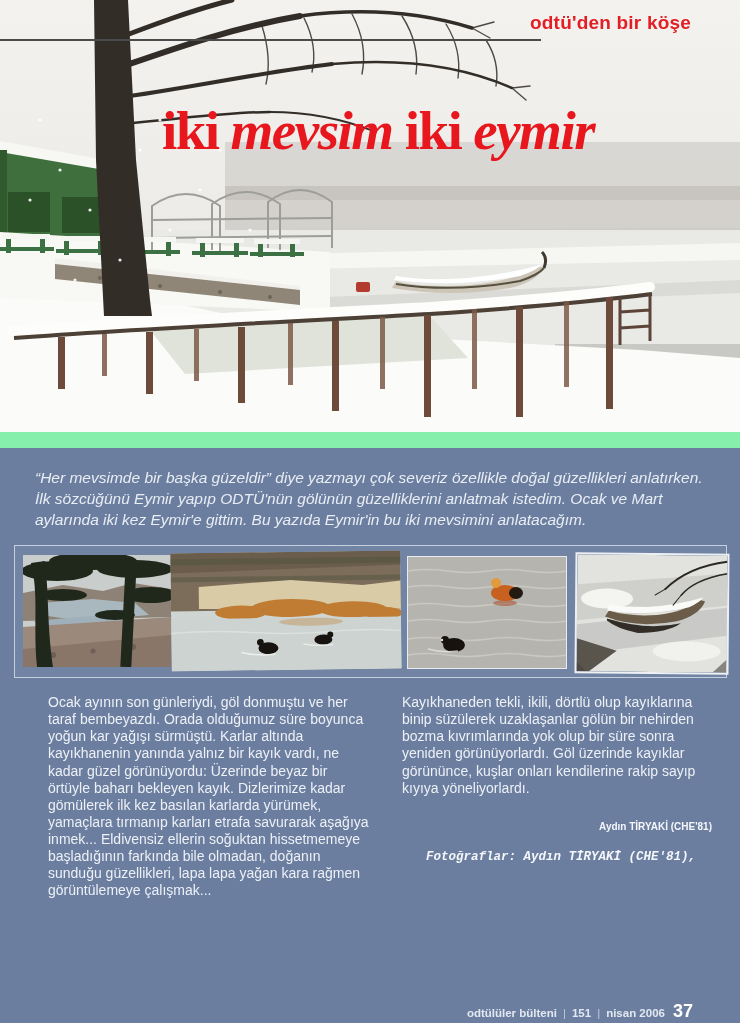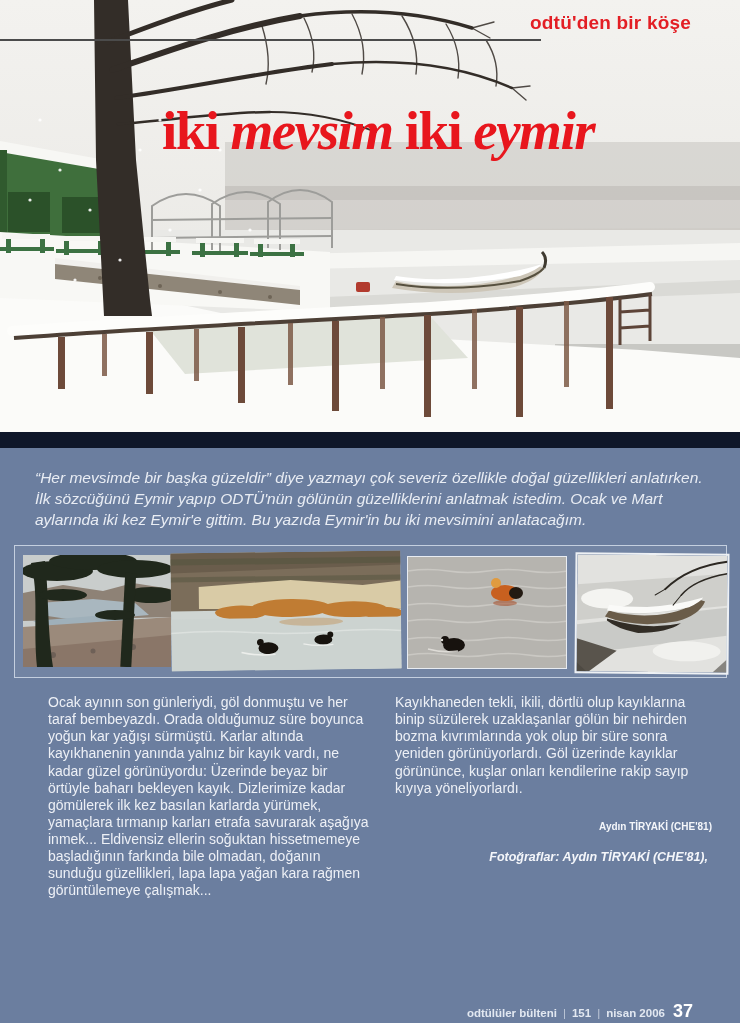--- a/index.html
+++ b/index.html
@@ -1,16 +1,16 @@
 <!DOCTYPE html>
 <html lang="tr"><head>
 <meta charset="utf-8">
 <style>
   html,body{margin:0;padding:0;background:#ffffff;}
-  .page{position:relative;width:740px;height:1023px;overflow:hidden;background:#0f172a;
+  .page{position:relative;width:740px;height:1023px;overflow:hidden;background:#86efac;
         font-family:"Liberation Sans",sans-serif;}
   
   .hero{position:relative;width:740px;height:432px;overflow:hidden;}
   .hero-svg{position:absolute;left:0;top:0;width:740px;height:432px;}
   .kicker{position:absolute;top:12px;right:49px;z-index:4;font-size:19px;font-weight:bold;
           color:#e31e24;letter-spacing:.2px;}
   .rule{position:absolute;top:39px;left:0;width:541px;height:2px;background:#4b4b4b;z-index:4;}
   .title{position:absolute;top:62px;left:8px;width:100%;z-index:4;text-align:center;
          font-size:55px;font-weight:bold;color:#e8161d;letter-spacing:-1.5px;white-space:nowrap;font-family:Liberation Serif, serif;}
   .title .w{display:inline-block;margin:0 6px;}
@@ -20,28 +20,28 @@
   .intro{padding:19px 34px 0 35px;color:#e9edf4;font-size:15.5px;font-weight:normal;
          font-style:italic;line-height:1.36;}
   .strip{position:relative;margin:13px 13px 0 14px;height:131px;
          border:1px solid #c4cfdf;background:rgba(255,255,255,0.05);}
   .ph{position:absolute;overflow:hidden;}
   .ph svg{display:block;width:100%;height:100%;}
   .ph1{left:8px;top:9px;width:148px;height:112px;}
   .ph2{left:156px;top:6px;width:230px;height:118px;transform:rotate(-0.7deg);}
   .ph3{left:393px;top:11px;width:158px;height:111px;outline:1px solid #e8ecf2;}
   .ph4{left:560px;top:7px;width:150px;height:117px;border:2px solid #eef1f4;transform:rotate(0.5deg);}
-  .cols{display:flex;gap:25px;margin:16px 28px 0 48px;color:#edf0f6;
+  .cols{display:flex;gap:32px;margin:16px 28px 0 48px;color:#edf0f6;
         font-size:14px;line-height:1.22;}
   .col-l{width:322px;flex:none;}
   .col-r{flex:1;min-width:0;}
   .cols p{margin:0 0 17px 0;}
   .byline{margin-top:24px;text-align:right;color:#f4f6fa;}
   .byline .author{font-size:10px;font-weight:bold;margin:0 0 16px 0;}
-  .byline .credit{font-size:12.5px;font-weight:bold;font-style:italic;margin:4px;line-height:1.3;}
+  .byline .credit{font-size:12.5px;font-weight:bold;font-style:italic;margin:16px;line-height:1.3;font-family:Liberation Mono, monospace;}
   .footer{position:absolute;right:47px;bottom:17px;display:flex;align-items:baseline;
           color:#e2e8f1;font-weight:bold;}
   .footer .meta{font-size:11.5px;}
   .footer .sep{margin:0 6px;opacity:.7;font-weight:normal;font-size:11.5px;}
   .footer .pageno{font-size:18px;color:#ffffff;margin-left:8px;}
 </style>
 </head>
 <body>
 
 <div class="page">

